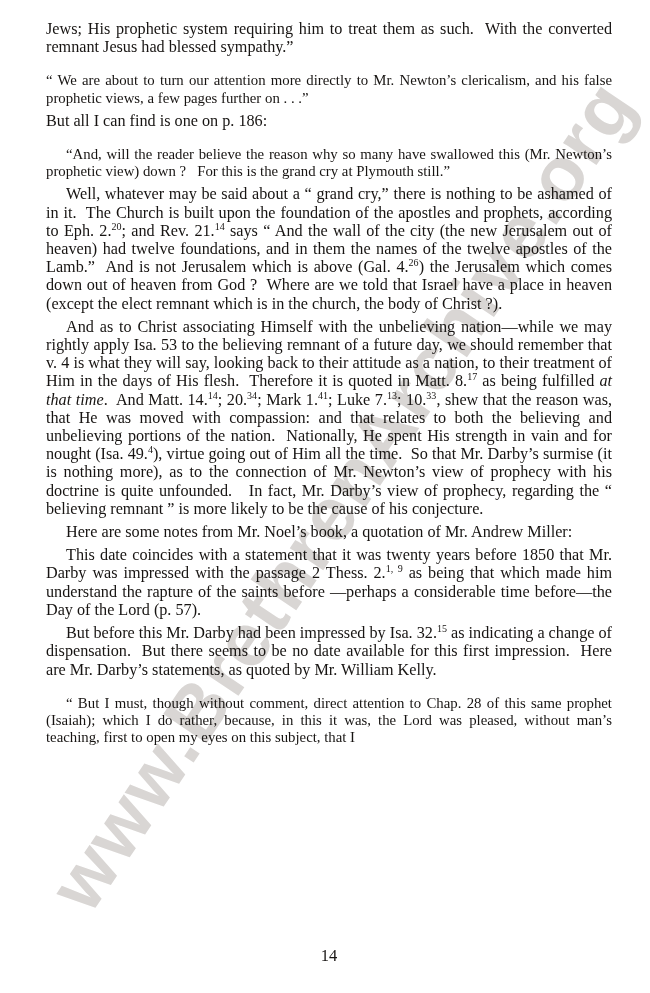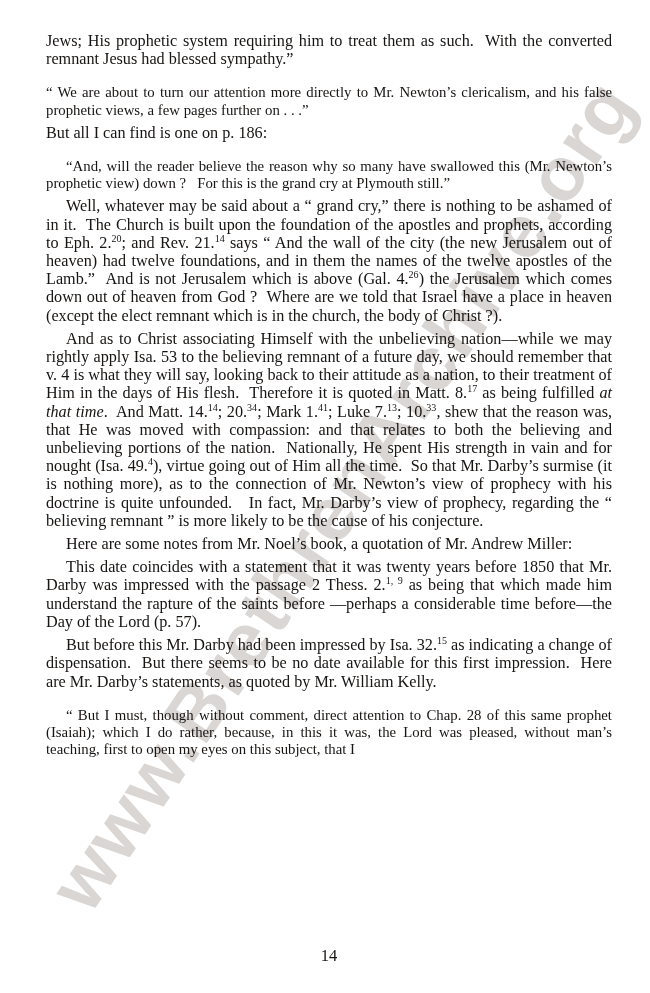--- a/index.html
+++ b/index.html
@@ -24,21 +24,21 @@
     font-size: 76px;
     letter-spacing: 2px;
     color: #d9d6d4;
     white-space: nowrap;
     z-index: 0;
     user-select: none;
   }
   .column {
     position: relative;
     z-index: 1;
-    padding: 32px 38px 0 46px;
+    padding: 20px 38px 0 46px;
   }
   p.para {
     margin: 0;
     text-align: justify;
     white-space: pre-wrap;
   }
   p.main {
     font-size: 16.2px;
     line-height: 18.2px;
     margin-top: 5px;

